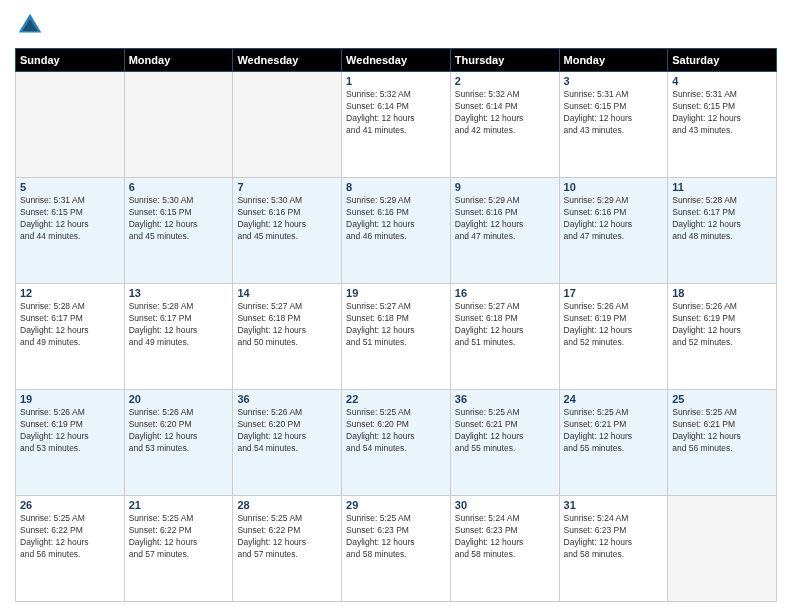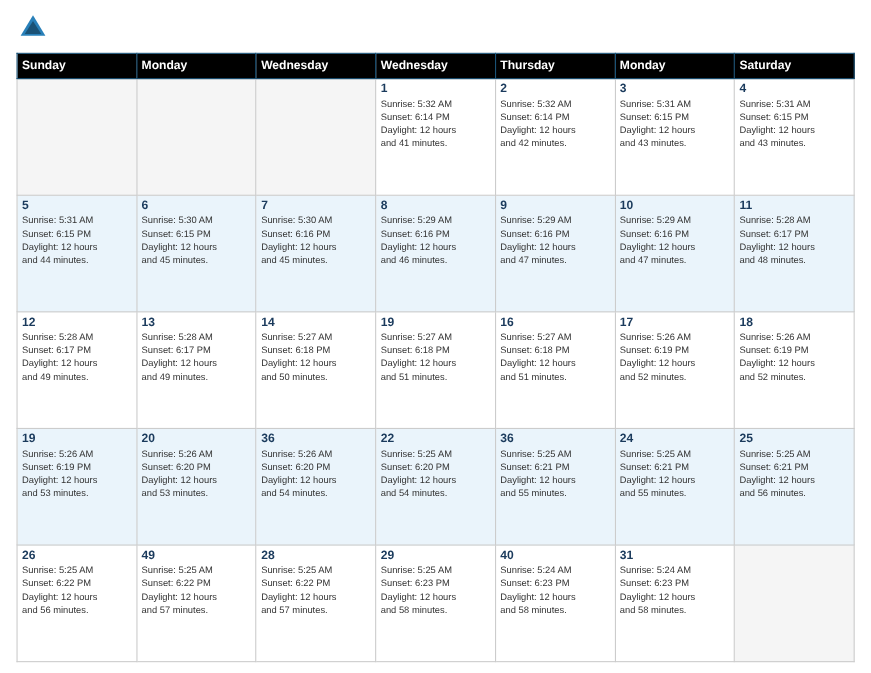--- a/index.html
+++ b/index.html
@@ -328,42 +328,42 @@
         </tr>
         <tr>
           <td>
             <span class="day-num">26</span>
             <div class="day-info" style="white-space: pre-line;">Sunrise: 5:25 AM
 Sunset: 6:22 PM
 Daylight: 12 hours
 and 56 minutes.</div>
           </td>
           <td>
-            <span class="day-num">49</span>
+            <span class="day-num">21</span>
             <div class="day-info" style="white-space: pre-line;">Sunrise: 5:25 AM
 Sunset: 6:22 PM
 Daylight: 12 hours
 and 57 minutes.</div>
           </td>
           <td>
             <span class="day-num">28</span>
             <div class="day-info" style="white-space: pre-line;">Sunrise: 5:25 AM
 Sunset: 6:22 PM
 Daylight: 12 hours
 and 57 minutes.</div>
           </td>
           <td>
             <span class="day-num">29</span>
             <div class="day-info" style="white-space: pre-line;">Sunrise: 5:25 AM
 Sunset: 6:23 PM
 Daylight: 12 hours
 and 58 minutes.</div>
           </td>
           <td>
-            <span class="day-num">40</span>
+            <span class="day-num">30</span>
             <div class="day-info" style="white-space: pre-line;">Sunrise: 5:24 AM
 Sunset: 6:23 PM
 Daylight: 12 hours
 and 58 minutes.</div>
           </td>
           <td>
             <span class="day-num">31</span>
             <div class="day-info" style="white-space: pre-line;">Sunrise: 5:24 AM
 Sunset: 6:23 PM
 Daylight: 12 hours

